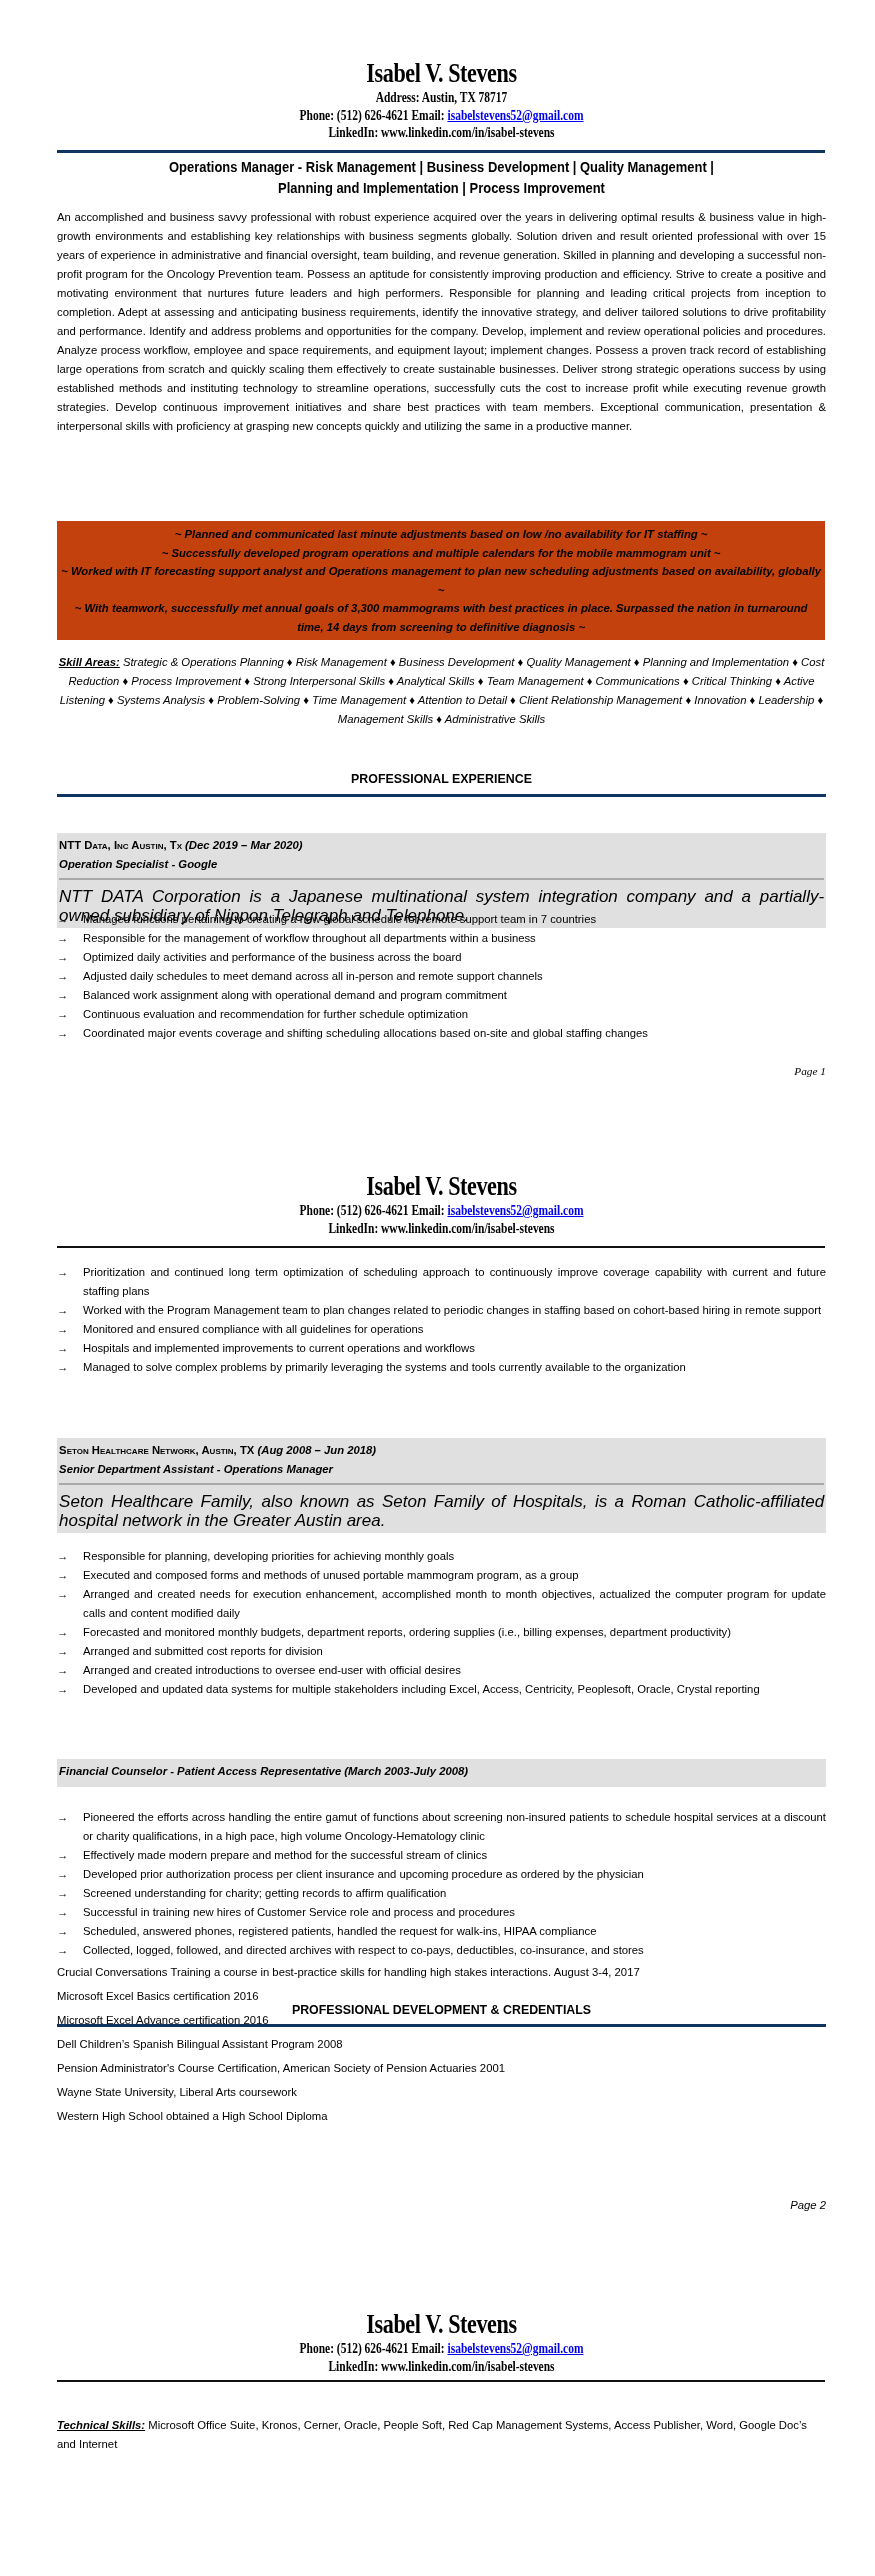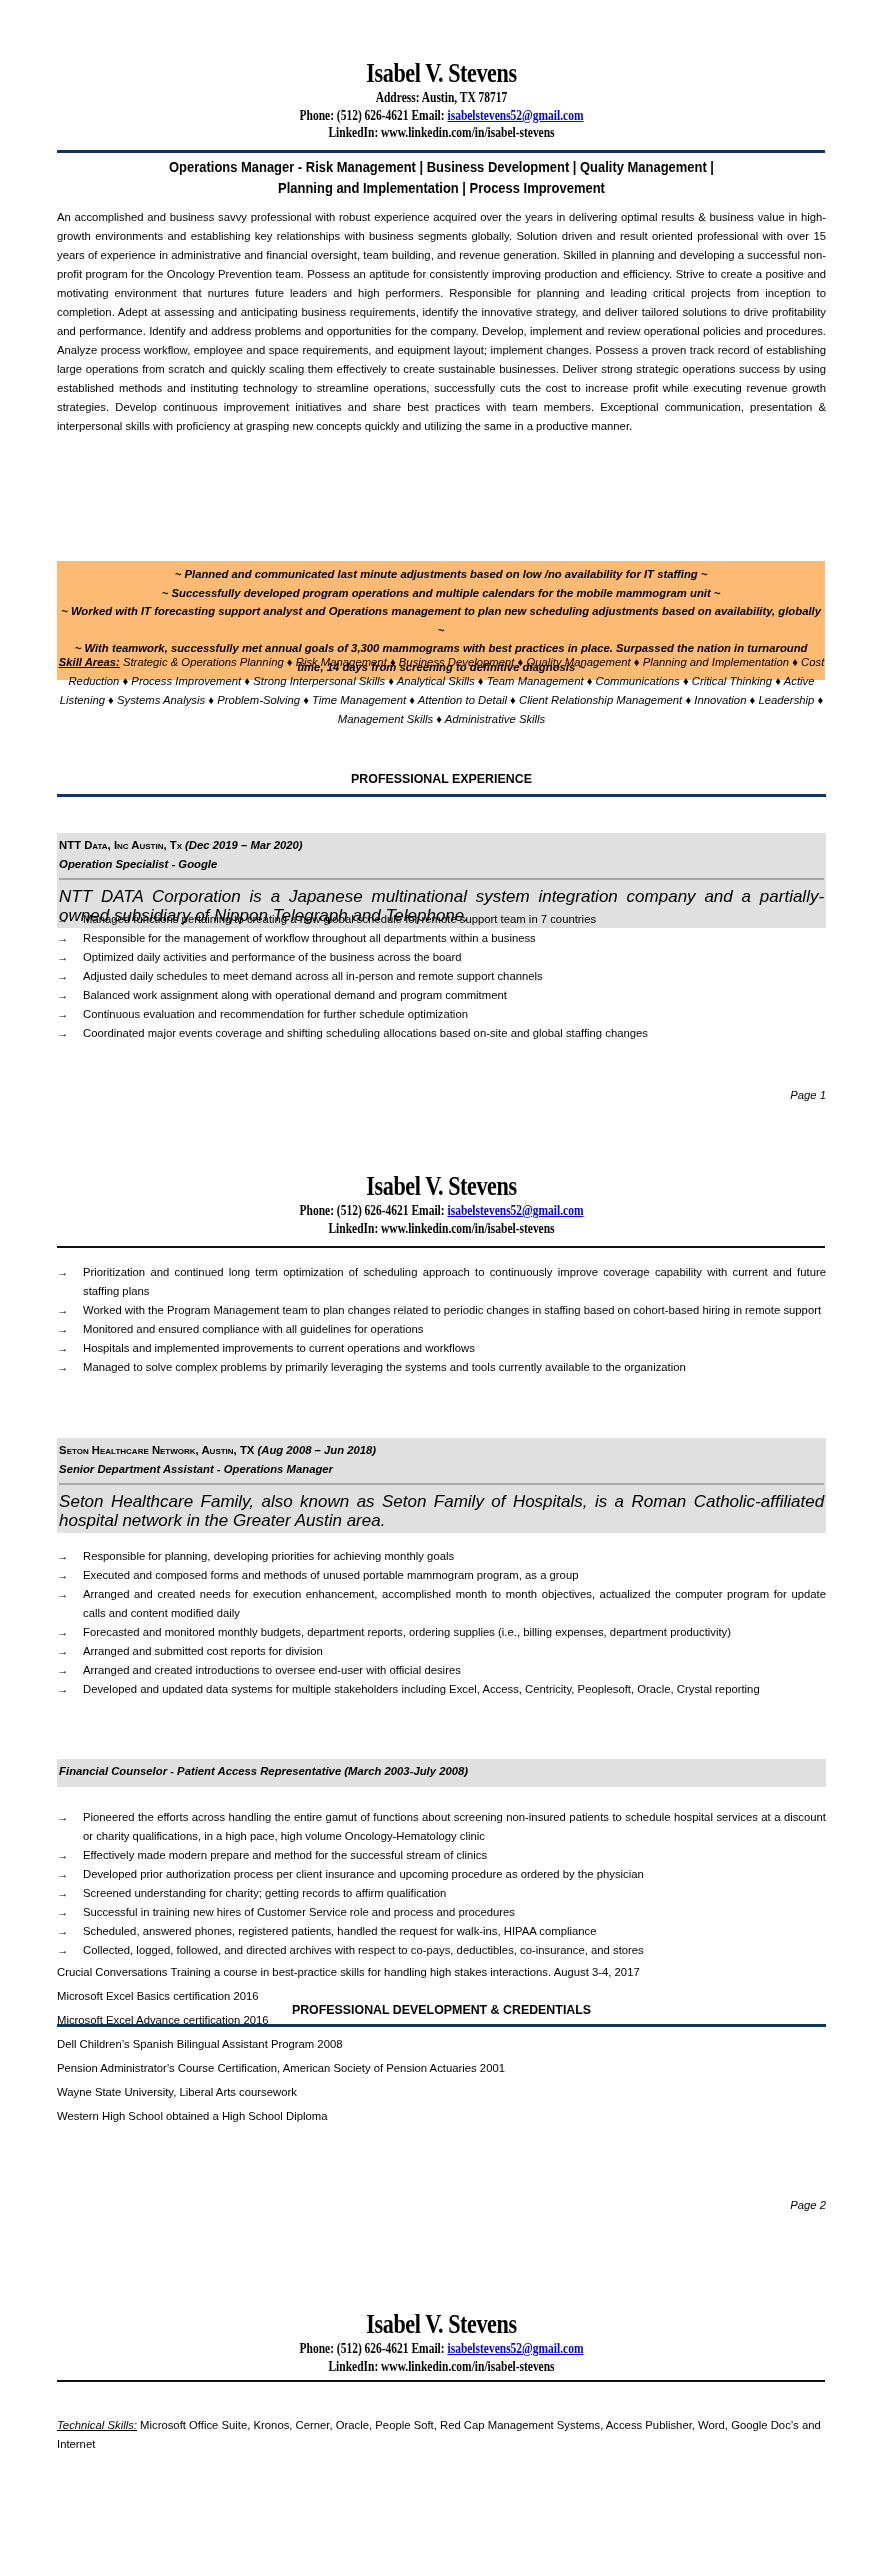--- a/index.html
+++ b/index.html
@@ -7,37 +7,37 @@
   .page { position: absolute; left: 0; width: 876px; }
   .content { position: absolute; left: 57px; width: 769px; }
   .header { text-align: center; font-family: "Liberation Serif", serif; font-weight: bold; }
   .hname { font-size: 27px; line-height: 31px; letter-spacing: -0.5px; transform: scaleX(0.82); transform-origin: center; }
   .hline { font-size: 14px; line-height: 17.5px; transform: scaleX(0.82); transform-origin: center; }
   .hline a { color: #0000ee; text-decoration: underline; }
   .rule-blue { height: 3.1px; background: #0f3460; }
   .rule-black { height: 1.5px; background: #111; }
   .title-line { text-align: center; font-weight: bold; font-size: 14.4px; line-height: 21px; transform: scaleX(0.9); transform-origin: center; }
   .para { font-size: 11.3px; line-height: 19px; text-align: justify; }
-  .highlight { background: #fdba74; padding: 4.1px 3.1px; text-align: center; font-weight: bold; font-style: italic; font-size: 11.3px; line-height: 18.5px; margin-top: 40px; }
+  .highlight { background: #c2410c; padding: 4.1px 3.1px; text-align: center; font-weight: bold; font-style: italic; font-size: 11.3px; line-height: 18.5px; }
   .skills { text-align: center; font-style: italic; font-size: 11.3px; line-height: 19px; }
   .skills .lbl { font-weight: bold; text-decoration: underline; }
   .sec-title { text-align: center; font-weight: bold; font-size: 12.4px; line-height: 15.5px; }
   .job-box { background: #e0e0e0; padding: 3.1px 2.1px; }
   .job-co { font-weight: bold; font-size: 11.3px; line-height: 18.5px; font-variant: small-caps; }
   .job-co .dates { font-style: italic; font-variant: normal; }
   .job-role { font-weight: bold; font-style: italic; font-size: 11.3px; line-height: 18.5px; }
   .job-sep { height: 2.1px; background: #a8a8a8; margin: 5.2px 0 6.2px; }
   .job-desc { font-style: italic; font-size: 17px; line-height: 19px; text-align: justify; }
   ul.arrows { list-style: none; margin: 0; padding: 0; }
   ul.arrows li { position: relative; padding-left: 26px; font-size: 11.3px; line-height: 19px; text-align: justify; }
   ul.arrows li .arr { position: absolute; left: 0; top: 0; }
   .cred { font-size: 11.3px; line-height: 24px; }
   .pagenum { position: absolute; right: 50px; font-style: italic; font-size: 11.3px; }
   .tech { font-size: 11.3px; line-height: 19px; }
-  .tech .lbl { font-weight: normal; font-style: italic; text-decoration: underline; }
+  .tech .lbl { font-weight: bold; font-style: italic; text-decoration: underline; }
   a { color: #0000ee; }
 </style>
 </head>
 <body>
 
 <div class="page" style="top:0;">
   <div class="content" style="top:58px;">
     <div class="header">
       <div class="hname">Isabel V. Stevens</div>
       <div class="hline">Address: Austin, TX 78717</div>
@@ -82,21 +82,21 @@
       <li><span class="arr">→</span><span>Managed functions pertaining to creating a new global schedule for remote support team in 7 countries</span></li>
       <li><span class="arr">→</span><span>Responsible for the management of workflow throughout all departments within a business</span></li>
       <li><span class="arr">→</span><span>Optimized daily activities and performance of the business across the board</span></li>
       <li><span class="arr">→</span><span>Adjusted daily schedules to meet demand across all in-person and remote support channels</span></li>
       <li><span class="arr">→</span><span>Balanced work assignment along with operational demand and program commitment</span></li>
       <li><span class="arr">→</span><span>Continuous evaluation and recommendation for further schedule optimization</span></li>
       <li><span class="arr">→</span><span>Coordinated major events coverage and shifting scheduling allocations based on-site and global staffing changes</span></li>
     </ul>
   </div>
 
-  <div class="pagenum" style="top:1089px;">Page 1</div>
+  <div class="pagenum" style="top:1065px;font-family:Liberation Serif, serif;">Page 1</div>
 </div>
 
 <div class="page" style="top:0;">
   <div class="content" style="top:1171px;">
     <div class="header">
       <div class="hname">Isabel V. Stevens</div>
       <div class="hline"><span>Phone: (512) 626-4621 Email: </span><a href="mailto:isabelstevens52@gmail.com">isabelstevens52@gmail.com</a></div>
       <div class="hline">LinkedIn: www.linkedin.com/in/isabel-stevens</div>
     </div>
   </div>

